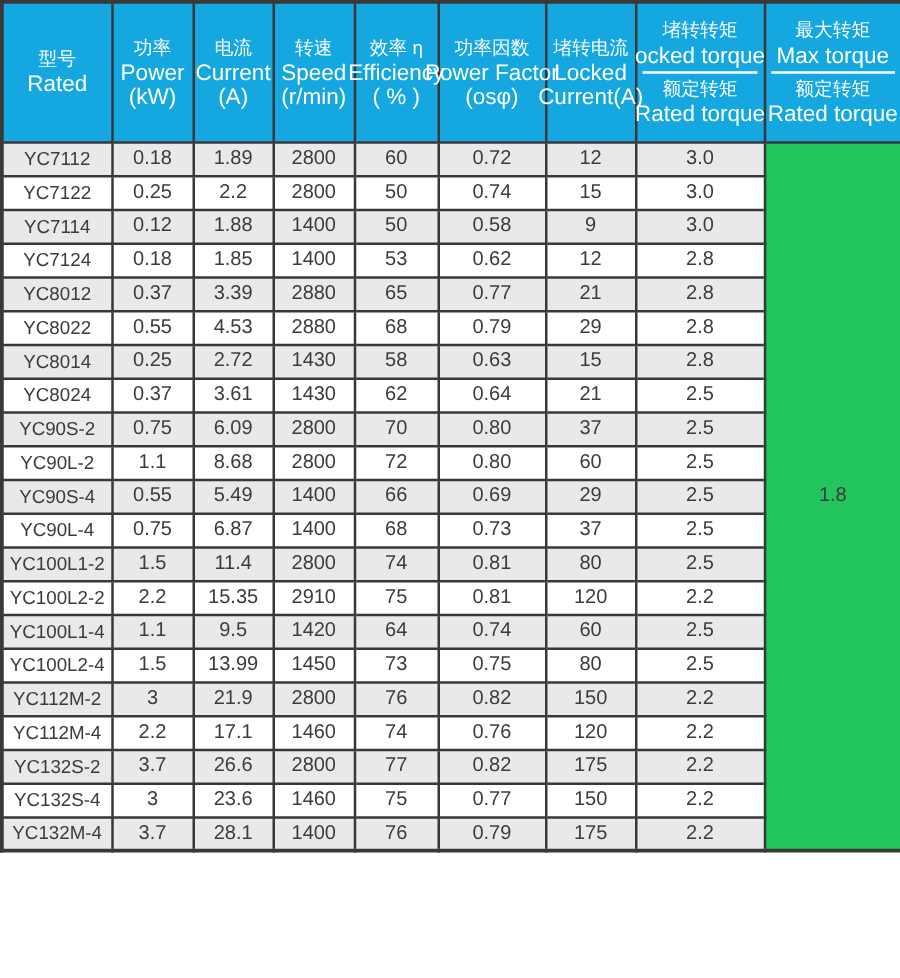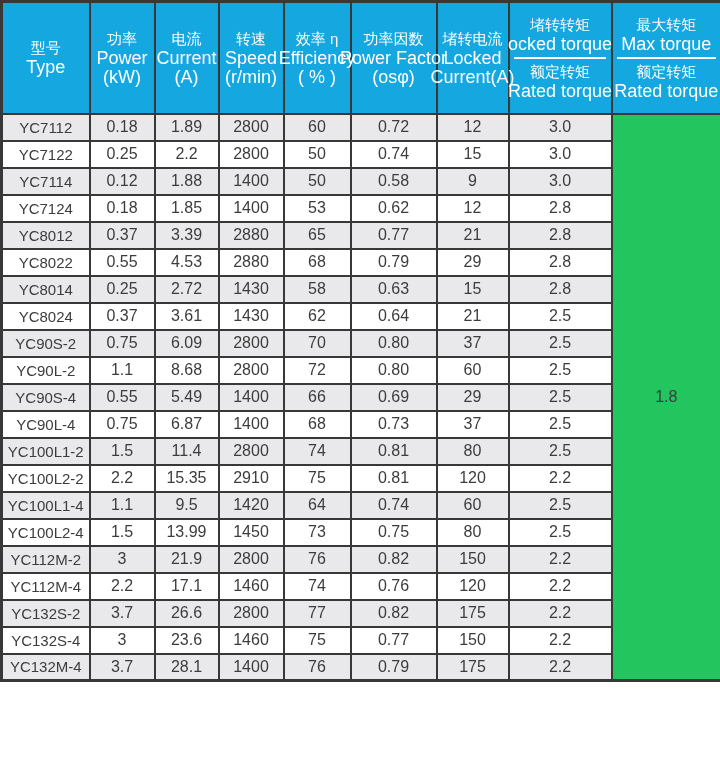--- a/index.html
+++ b/index.html
@@ -68,21 +68,21 @@
         <col style="width:86px">
       <col style="width:72px">
         <col style="width:103px">
         <col style="width:110px">
     </colgroup>
     <thead>
       <tr>
         <th>
           <div class="h">
             <span class="hl">型号</span>
-            <span class="hl en">Type</span>
+            <span class="hl en">Rated</span>
           </div>
         </th>
         <th>
           <div class="h">
             <span class="hl">功率</span>
             <span class="hl en">Power</span>
             <span class="hl en">(kW)</span>
           </div>
         </th>
         <th>

